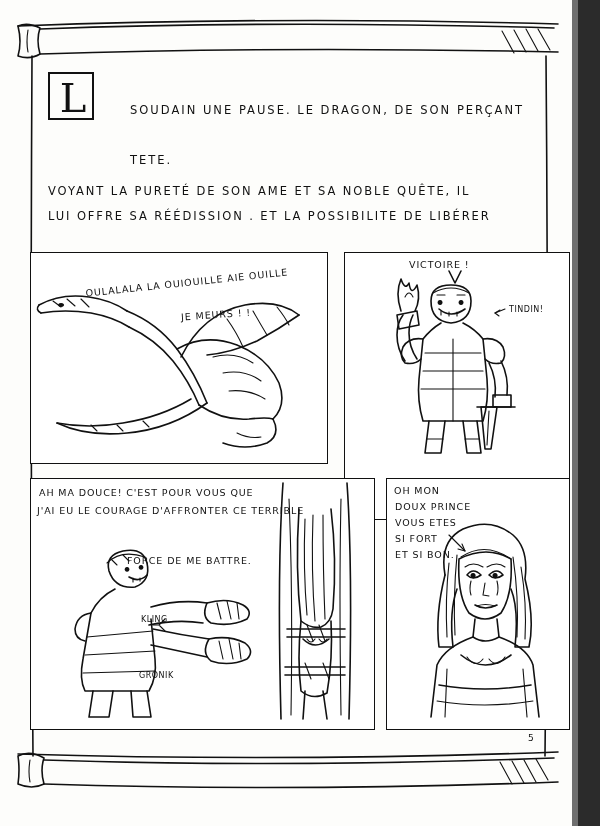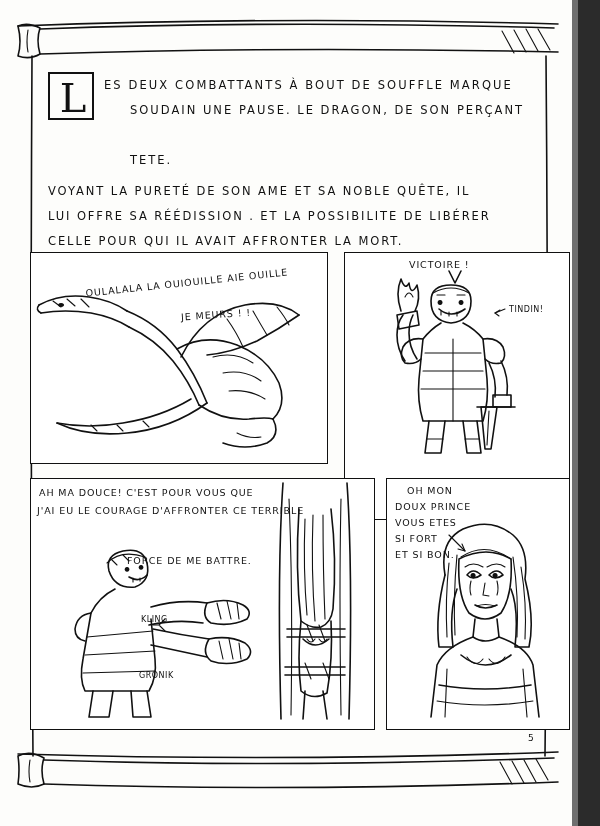--- a/index.html
+++ b/index.html
@@ -169,26 +169,24 @@
     <svg width="520" height="700" viewBox="0 0 520 700">
       <path class="ink" d="M2 0 Q 0 350 3 700"></path>
       <path class="ink" d="M516 0 Q 519 350 515 700"></path>
     </svg>
   </div>
 
   <div class="drop-cap">
     <div class="drop-cap-letter">L</div>
   </div>
 
-  <div class="hand narr-line n1">ES DEUX COMBATTANTS  À BOUT DE SOUFFLE  MARQUE</div>
   <div class="hand narr-line n2">SOUDAIN UNE PAUSE. LE DRAGON, DE SON PERÇANT</div>
   <div class="hand narr-line n4">TETE.</div>
   <div class="hand narr-line n5">VOYANT  LA PURETÉ  DE SON AME  ET SA NOBLE QUÊTE, IL</div>
   <div class="hand narr-line n6">LUI OFFRE  SA RÉÉDISSION . ET LA POSSIBILITE  DE LIBÉRER</div>
-  <div class="hand narr-line n7">CELLE  POUR QUI  IL AVAIT  AFFRONTER LA MORT.</div>
 
   <div class="panel" id="panel-1">
     <svg width="298" height="212" viewBox="0 0 298 212">
 
       <path class="ink" d="M8 52 Q 30 40 58 44 Q 80 47 96 58"></path>
       <path class="ink" d="M10 60 Q 34 56 60 60 Q 82 64 98 74"></path>
       <path class="ink" d="M8 52 Q 4 57 10 60"></path>
       <path class="ink-thin" d="M22 48 L 30 54"></path>
       <path class="ink-thin" d="M36 46 L 44 53"></path>
       <path class="ink-thin" d="M50 46 L 58 54"></path>
@@ -381,21 +379,21 @@
       <path class="ink-thin" d="M80 178 Q 88 190 96 180"></path>
       <path class="ink-thin" d="M102 180 Q 110 190 118 178"></path>
       <path class="ink" d="M52 206 Q 98 214 144 206"></path>
       <path class="ink-thin" d="M50 222 Q 98 230 146 222"></path>
       <path class="ink-thin" d="M60 190 L 58 238"></path>
       <path class="ink-thin" d="M136 190 L 140 238"></path>
 
       <path class="ink-thin" d="M62 56 Q 72 66 78 72"></path>
       <path class="ink-thin" d="M78 72 L 71 70 M78 72 L 75 65"></path>
     </svg>
-    <div class="hand cap" style="left:20px; top:6px;">OH MON</div>
+    <div class="hand cap" style="left:7px; top:6px;">OH MON</div>
     <div class="hand cap" style="left:8px; top:22px;">DOUX PRINCE</div>
     <div class="hand cap" style="left:8px; top:38px;">VOUS ETES</div>
     <div class="hand cap" style="left:8px; top:54px;">SI FORT</div>
     <div class="hand cap" style="left:8px; top:70px;">ET SI BON.</div>
   </div>
 
   <div class="hand page-number">5</div>
 
 </div>
 

